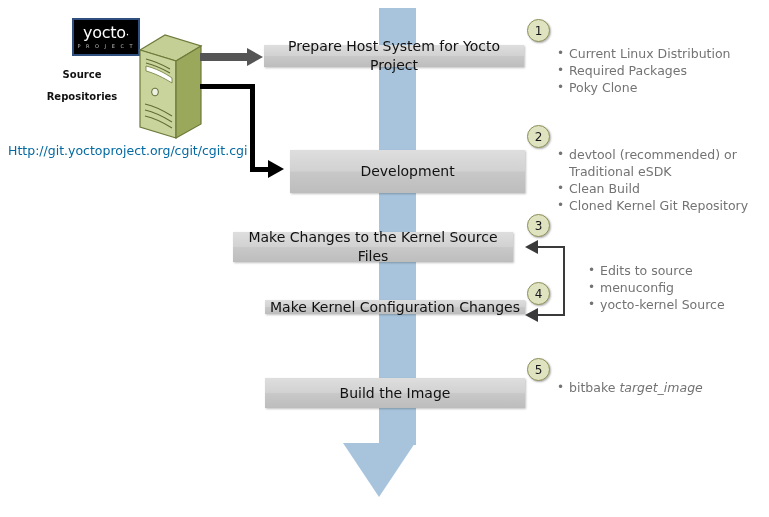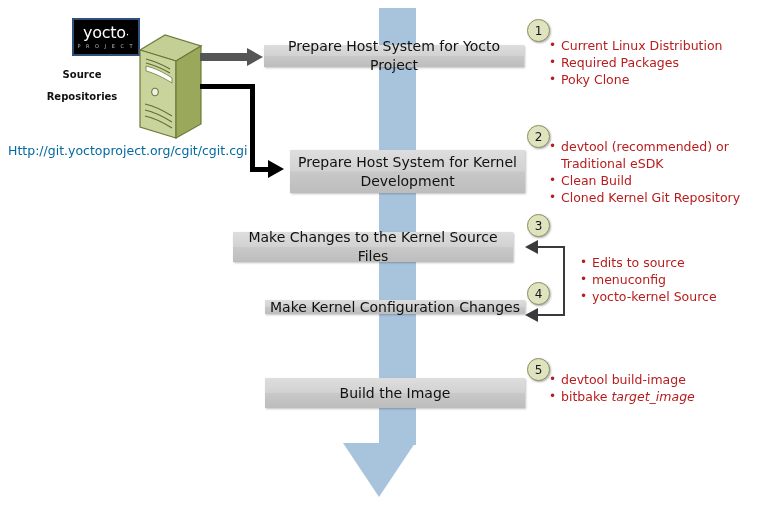--- a/index.html
+++ b/index.html
@@ -123,24 +123,24 @@
   }
   .badge1 { left: 527px; top: 19px; }
   .badge2 { left: 527px; top: 125px; }
   .badge3 { left: 527px; top: 214px; }
   .badge4 { left: 527px; top: 282px; }
   .badge5 { left: 527px; top: 358px; }
 
   
   .bullets {
     font-size: 12.5px;
-    color: #b91c1c;
+    color: #737373;
     line-height: 17px;
     list-style: none;
-    margin: 0;
+    margin: 8px;
     padding: 0;
   }
   .bullets li {
     position: relative;
     padding-left: 12px;
     white-space: nowrap;
   }
   .bullets li::before {
     content: "\2022";
     position: absolute;
@@ -228,21 +228,20 @@
 
   <div class="abs arrow-line-black" style="left:200px; top:84px; width:55px; height:5px;"></div>
   <div class="abs arrow-line-black" style="left:250px; top:84px; width:5px; height:88px;"></div>
   <div class="abs arrow-line-black" style="left:250px; top:167px; width:22px; height:5px;"></div>
   <div class="abs tri-right-black" style="left:268px; top:160px;"></div>
 
   <div class="abs pbox box1">Prepare Host System for Yocto Project</div>
 
   <div class="abs pbox box2">
     <div>
-      <div>Prepare Host System for Kernel</div>
       <div>Development</div>
     </div>
   </div>
 
   <div class="abs pbox box3">Make Changes to the Kernel Source Files</div>
 
   <div class="abs pbox box4">Make Kernel Configuration Changes</div>
 
   <div class="abs pbox box5">Build the Image</div>
 
@@ -273,19 +272,18 @@
     <li>Cloned Kernel Git Repository</li>
   </ul>
 
   <ul class="abs bullets b3">
     <li>Edits to source</li>
     <li>menuconfig</li>
     <li>yocto-kernel Source</li>
   </ul>
 
   <ul class="abs bullets b5">
-    <li>devtool build-image</li>
     <li>
       <span>bitbake </span><span class="ital">target_image</span>
     </li>
   </ul>
 
 </div>
 
 </body></html>

